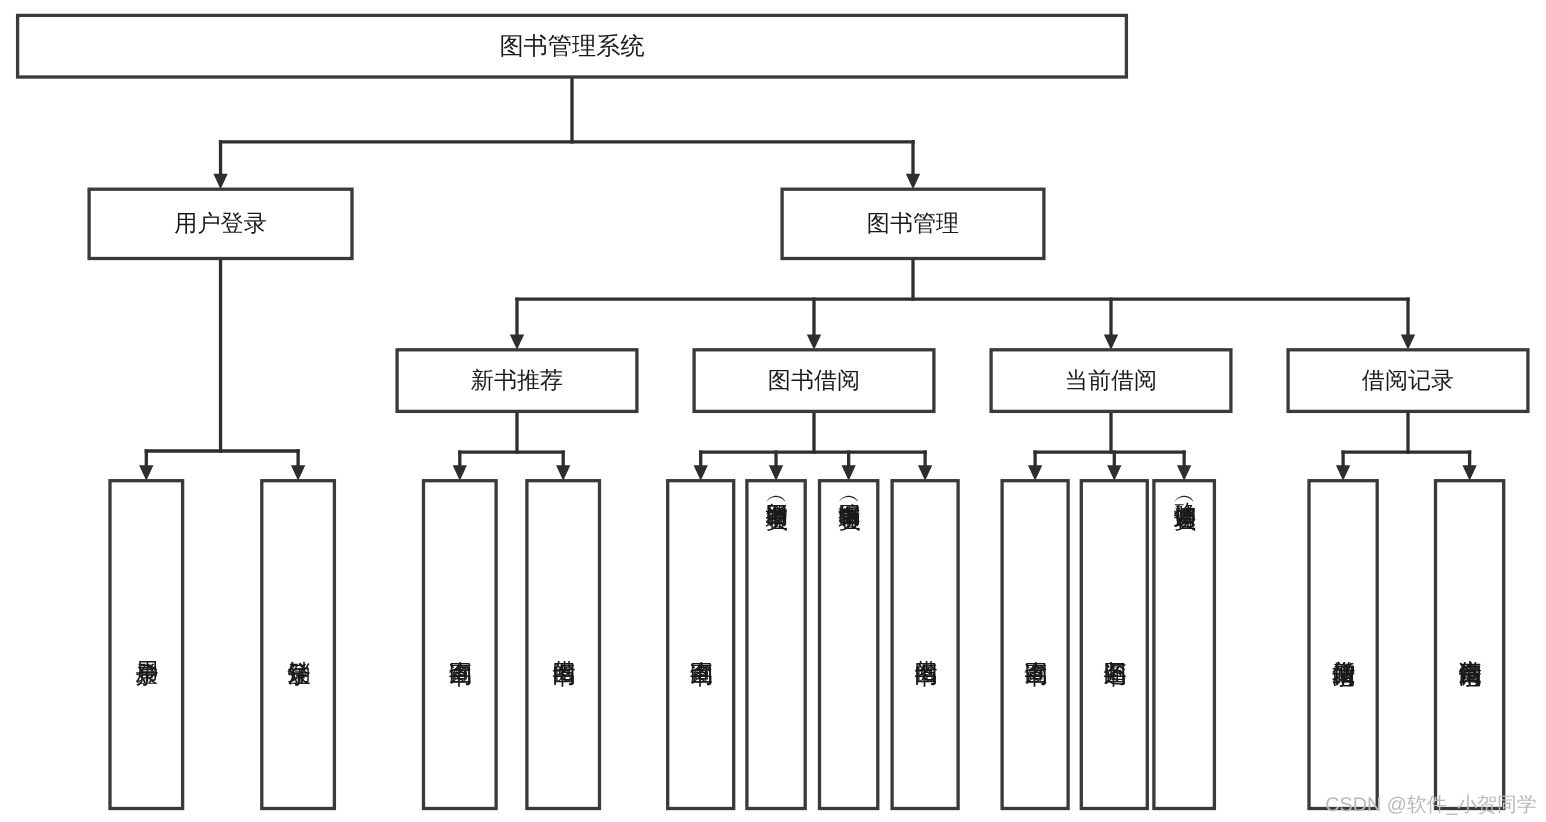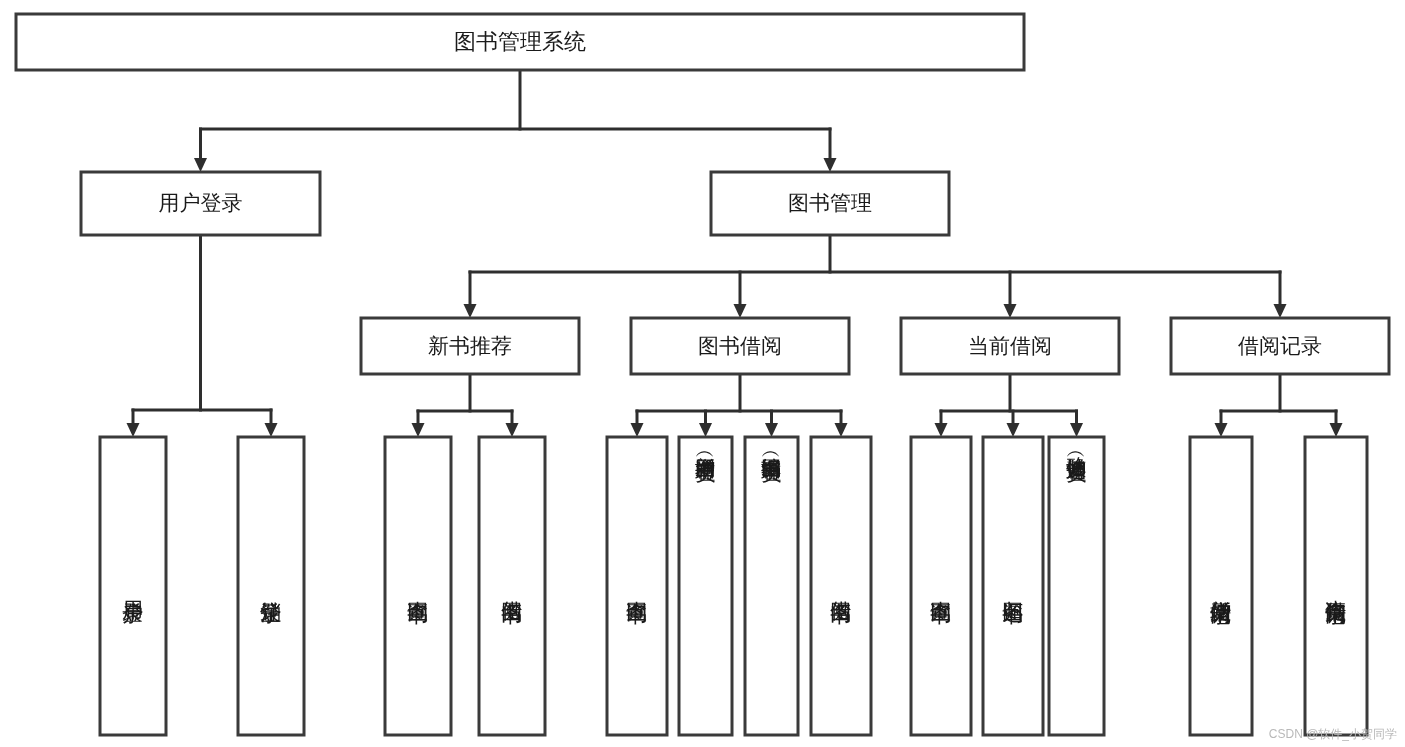--- a/index.html
+++ b/index.html
@@ -40,21 +40,21 @@
     line-height:1.12;
     color:#1a1a1a;
     letter-spacing:1px;
     white-space:nowrap;
   }
   .watermark{
     position:absolute;
     right:8px;
     bottom:4px;
     font-family:"Liberation Sans","DejaVu Sans",sans-serif;
-    font-size:12px;
+    font-size:18px;
     color:#b9b9b9;
     white-space:nowrap;
     user-select:none;
   }
 </style>
 </head>
 <body>
 
 <div id="diagram-root">
   <svg class="diagram-canvas" viewBox="0 0 1405 747">

